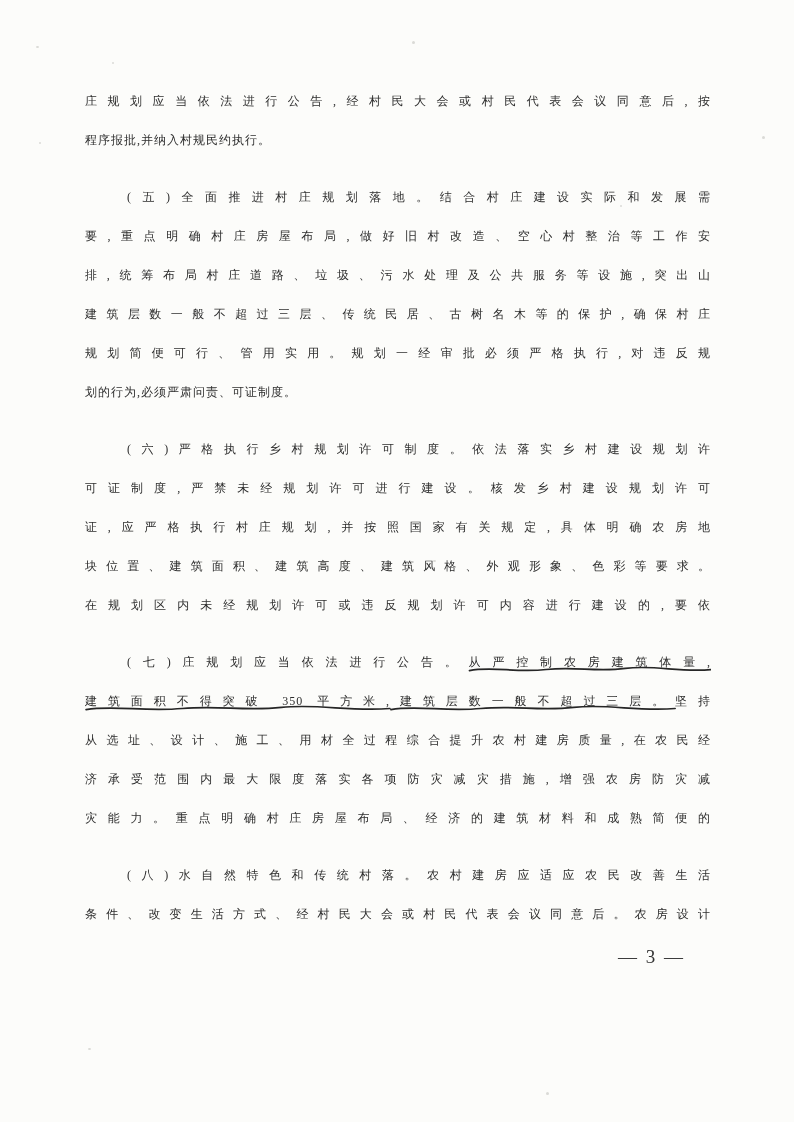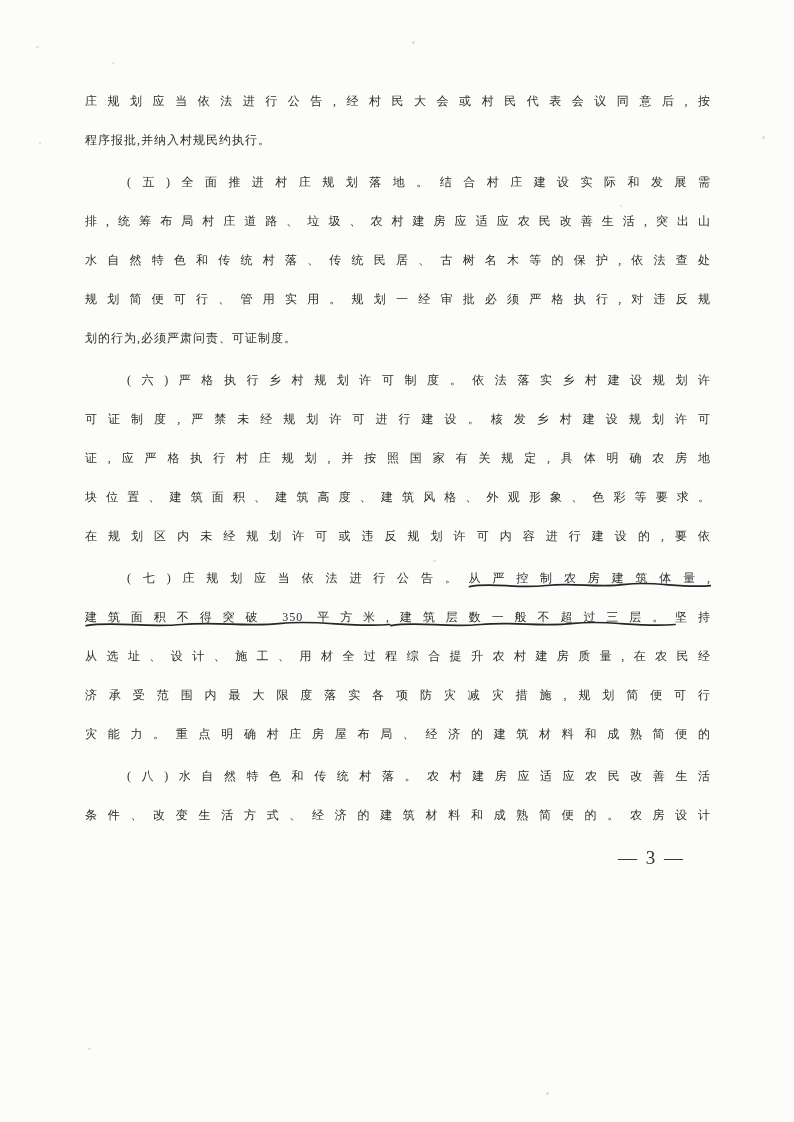--- a/index.html
+++ b/index.html
@@ -13,21 +13,21 @@
     color: #2e2e2e;
     font-family: "Liberation Serif", "DejaVu Serif", serif;
   }
   .content {
     position: absolute;
     left: 85px;
     top: 82px;
     width: 626px;
   }
   .paragraph { margin: 0; }
-  .paragraph + .paragraph { margin-top: 3px; }
+  .paragraph + .paragraph { margin-top: 18px; }
   .line {
     height: 39px;
     line-height: 39px;
     font-size: 12px;
     letter-spacing: 1px;
     white-space: nowrap;
     text-align: left;
   }
   .line.justify {
     white-space: normal;
@@ -79,44 +79,45 @@
   <div class="speck" style="left:546px; top:1092px;width:3px; height:3px;"></div>
 
   <div class="content">
 
     <div class="paragraph">
         <div class="line justify"><span class="seg">庄规划应当依法进行公告,经村民大会或村民代表会议同意后,按</span></div>
         <div class="line"><span class="seg">程序报批,并纳入村规民约执行。</span></div>
       </div>
       <div class="paragraph">
         <div class="line indent justify"><span class="seg">(五)全面推进村庄规划落地。结合村庄建设实际和发展需</span></div>
-        <div class="line justify"><span class="seg">排,统筹布局村庄道路、垃圾、农村建房应适应农民改善生活,突出山</span></div>
-        <div class="line justify"><span class="seg">水自然特色和传统村落、传统民居、古树名木等的保护,依法查处</span></div>
+        <div class="line justify"><span class="seg">要,重点明确村庄房屋布局,做好旧村改造、空心村整治等工作安</span></div>
+        <div class="line justify"><span class="seg">排,统筹布局村庄道路、垃圾、污水处理及公共服务等设施,突出山</span></div>
+        <div class="line justify"><span class="seg">建筑层数一般不超过三层、传统民居、古树名木等的保护,确保村庄</span></div>
         <div class="line justify"><span class="seg">规划简便可行、管用实用。规划一经审批必须严格执行,对违反规</span></div>
         <div class="line"><span class="seg">划的行为,必须严肃问责、可证制度。</span></div>
       </div>
       <div class="paragraph">
         <div class="line indent justify"><span class="seg">(六)严格执行乡村规划许可制度。依法落实乡村建设规划许</span></div>
         <div class="line justify"><span class="seg">可证制度,严禁未经规划许可进行建设。核发乡村建设规划许可</span></div>
         <div class="line justify"><span class="seg">证,应严格执行村庄规划,并按照国家有关规定,具体明确农房地</span></div>
         <div class="line justify"><span class="seg">块位置、建筑面积、建筑高度、建筑风格、外观形象、色彩等要求。</span></div>
         <div class="line justify"><span class="seg">在规划区内未经规划许可或违反规划许可内容进行建设的,要依</span></div>
       </div>
       <div class="paragraph">
         <div class="line indent justify"><span class="seg">(七)庄规划应当依法进行公告。</span><span class="seg underlined">从严控制农房建筑体量,<svg class="uline" viewBox="0 0 100 10" preserveAspectRatio="none" aria-hidden="true">
               <path d="M1 6 C 10 2, 20 8, 32 5 S 52 7.5, 64 4 S 86 8, 99 5" fill="none" stroke="#262626" stroke-width="1.7" vector-effect="non-scaling-stroke" stroke-linecap="round"></path>
             </svg></span></div>
         <div class="line justify"><span class="seg underlined">建筑面积不得突破 350 平方米,<svg class="uline" viewBox="0 0 100 10" preserveAspectRatio="none" aria-hidden="true">
               <path d="M1 6 C 10 2, 20 8, 32 5 S 52 7.5, 64 4 S 86 8, 99 5" fill="none" stroke="#262626" stroke-width="1.7" vector-effect="non-scaling-stroke" stroke-linecap="round"></path>
             </svg></span><span class="seg underlined">建筑层数一般不超过三层。<svg class="uline" viewBox="0 0 100 10" preserveAspectRatio="none" aria-hidden="true">
               <path d="M1 6 C 10 2, 20 8, 32 5 S 52 7.5, 64 4 S 86 8, 99 5" fill="none" stroke="#262626" stroke-width="1.7" vector-effect="non-scaling-stroke" stroke-linecap="round"></path>
             </svg></span><span class="seg">坚持</span></div>
         <div class="line justify"><span class="seg">从选址、设计、施工、用材全过程综合提升农村建房质量,在农民经</span></div>
-        <div class="line justify"><span class="seg">济承受范围内最大限度落实各项防灾减灾措施,规划简便可行</span></div>
+        <div class="line justify"><span class="seg">济承受范围内最大限度落实各项防灾减灾措施,增强农房防灾减</span></div>
         <div class="line justify"><span class="seg">灾能力。重点明确村庄房屋布局、经济的建筑材料和成熟简便的</span></div>
       </div>
       <div class="paragraph">
         <div class="line indent justify"><span class="seg">(八)水自然特色和传统村落。农村建房应适应农民改善生活</span></div>
-        <div class="line justify"><span class="seg">条件、改变生活方式、经济的建筑材料和成熟简便的。农房设计</span></div>
+        <div class="line justify"><span class="seg">条件、改变生活方式、经村民大会或村民代表会议同意后。农房设计</span></div>
       </div>
       <div class="page-number">— 3 —</div>
   </div>
 </div>
 
 </body></html>

